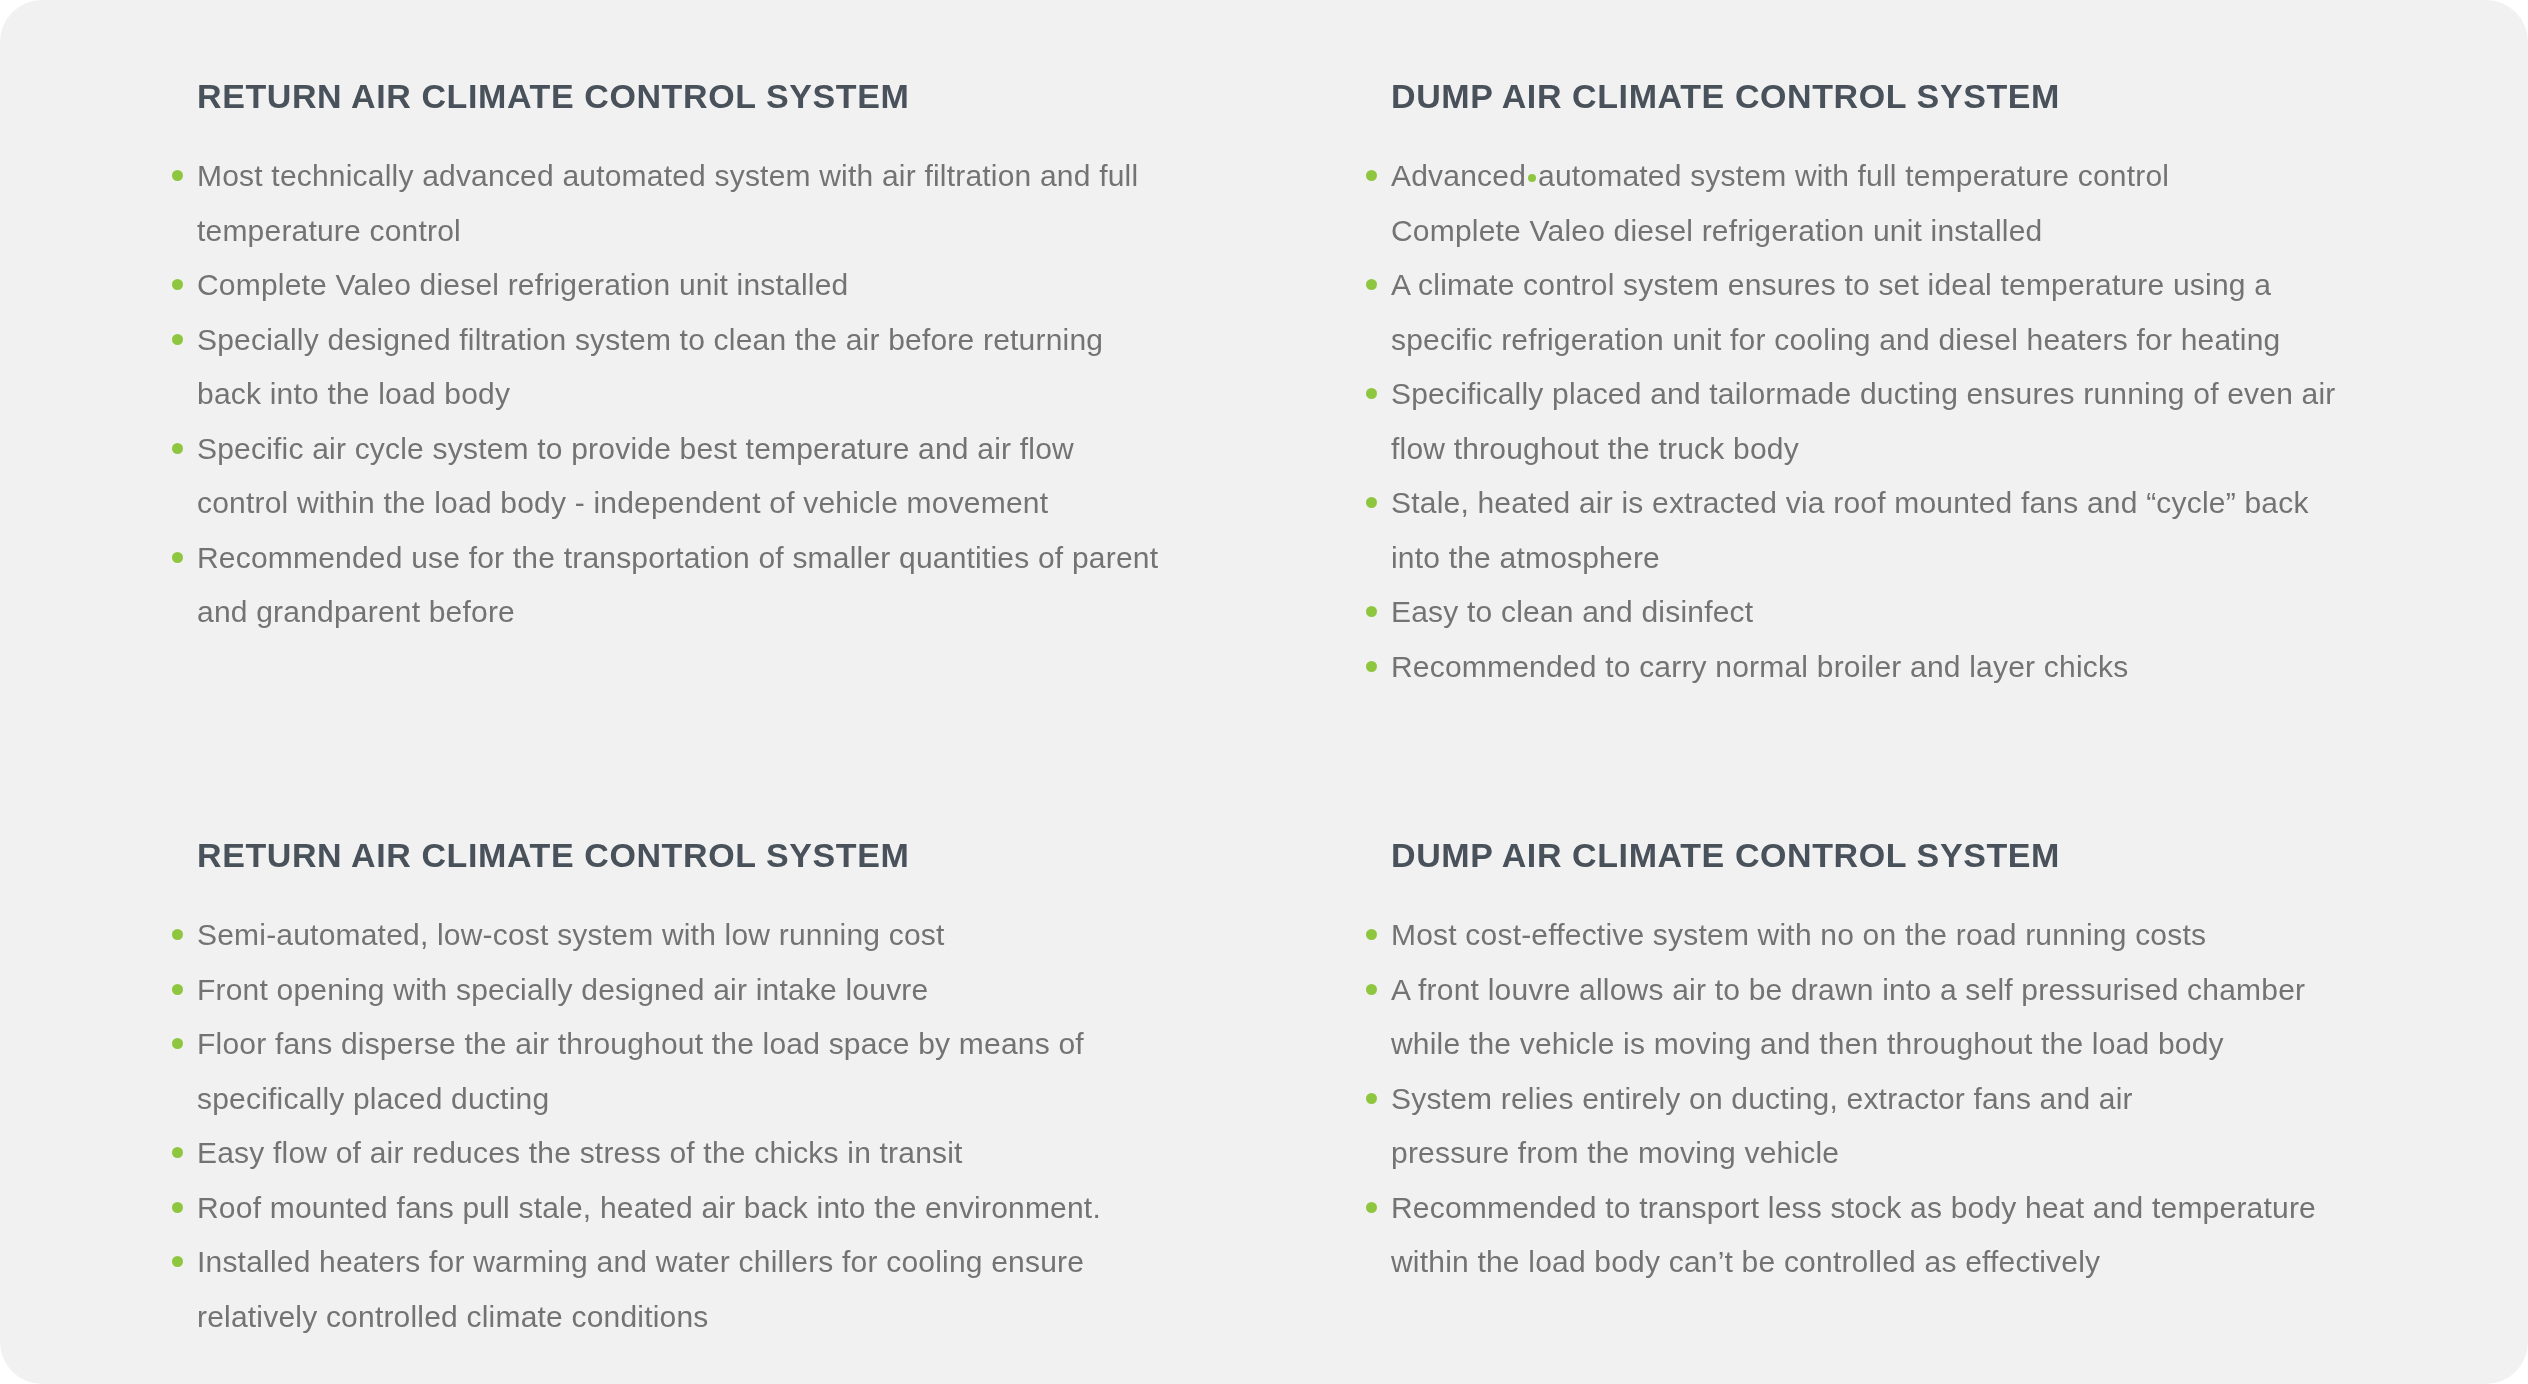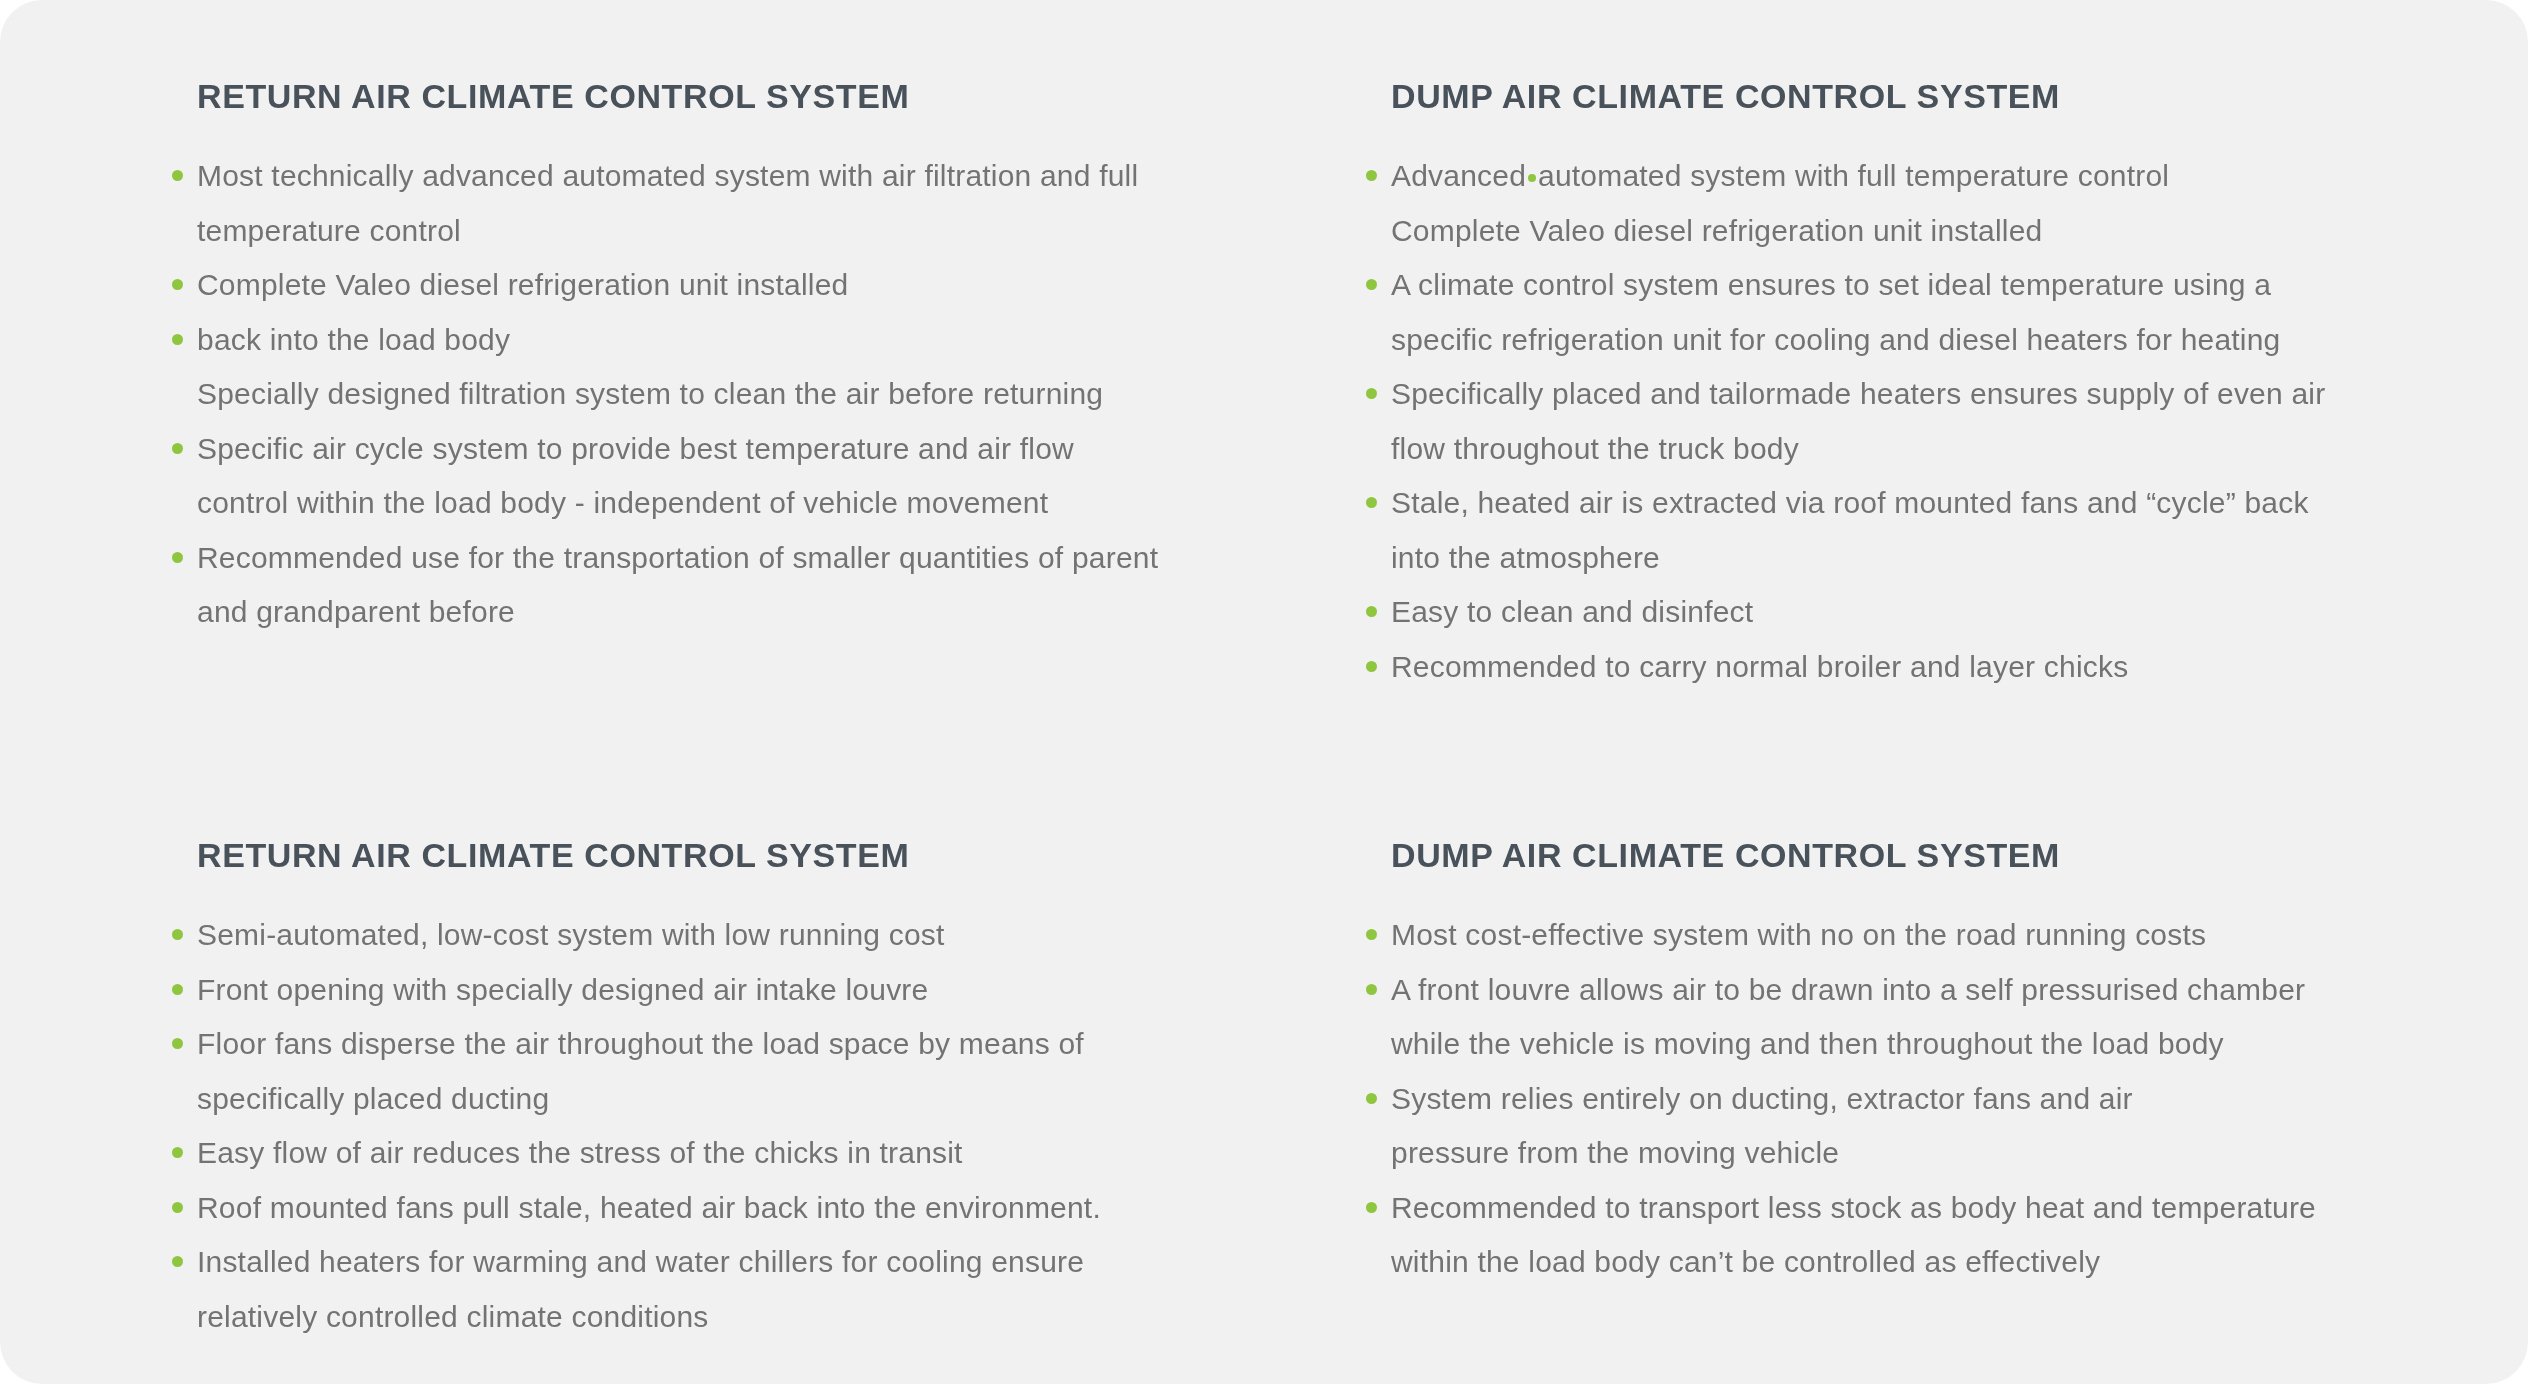--- a/index.html
+++ b/index.html
@@ -88,22 +88,22 @@
             <span class="dot"></span>
             <span class="line">Most technically advanced automated system with air filtration and full</span>
             <span class="line">temperature control</span>
           </li>
           <li class="item">
             <span class="dot"></span>
             <span class="line">Complete Valeo diesel refrigeration unit installed</span>
           </li>
           <li class="item">
             <span class="dot"></span>
+            <span class="line">Specially designed filtration system to clean the air before returning</span>
             <span class="line">back into the load body</span>
-            <span class="line">Specially designed filtration system to clean the air before returning</span>
           </li>
           <li class="item">
             <span class="dot"></span>
             <span class="line">Specific air cycle system to provide best temperature and air flow</span>
             <span class="line">control within the load body - independent of vehicle movement</span>
           </li>
           <li class="item">
             <span class="dot"></span>
             <span class="line">Recommended use for the transportation of smaller quantities of parent</span>
             <span class="line">and grandparent before</span>
@@ -119,21 +119,21 @@
             <span class="line">Advanced<span class="inline-dot"></span>automated system with full temperature control</span>
             <span class="line">Complete Valeo diesel refrigeration unit installed</span>
           </li>
           <li class="item">
             <span class="dot"></span>
             <span class="line">A climate control system ensures to set ideal temperature using a</span>
             <span class="line">specific refrigeration unit for cooling and diesel heaters for heating</span>
           </li>
           <li class="item">
             <span class="dot"></span>
-            <span class="line">Specifically placed and tailormade heaters ensures supply of even air</span>
+            <span class="line">Specifically placed and tailormade ducting ensures running of even air</span>
             <span class="line">flow throughout the truck body</span>
           </li>
           <li class="item">
             <span class="dot"></span>
             <span class="line">Stale, heated air is extracted via roof mounted fans and “cycle” back</span>
             <span class="line">into the atmosphere</span>
           </li>
           <li class="item">
             <span class="dot"></span>
             <span class="line">Easy to clean and disinfect</span>

